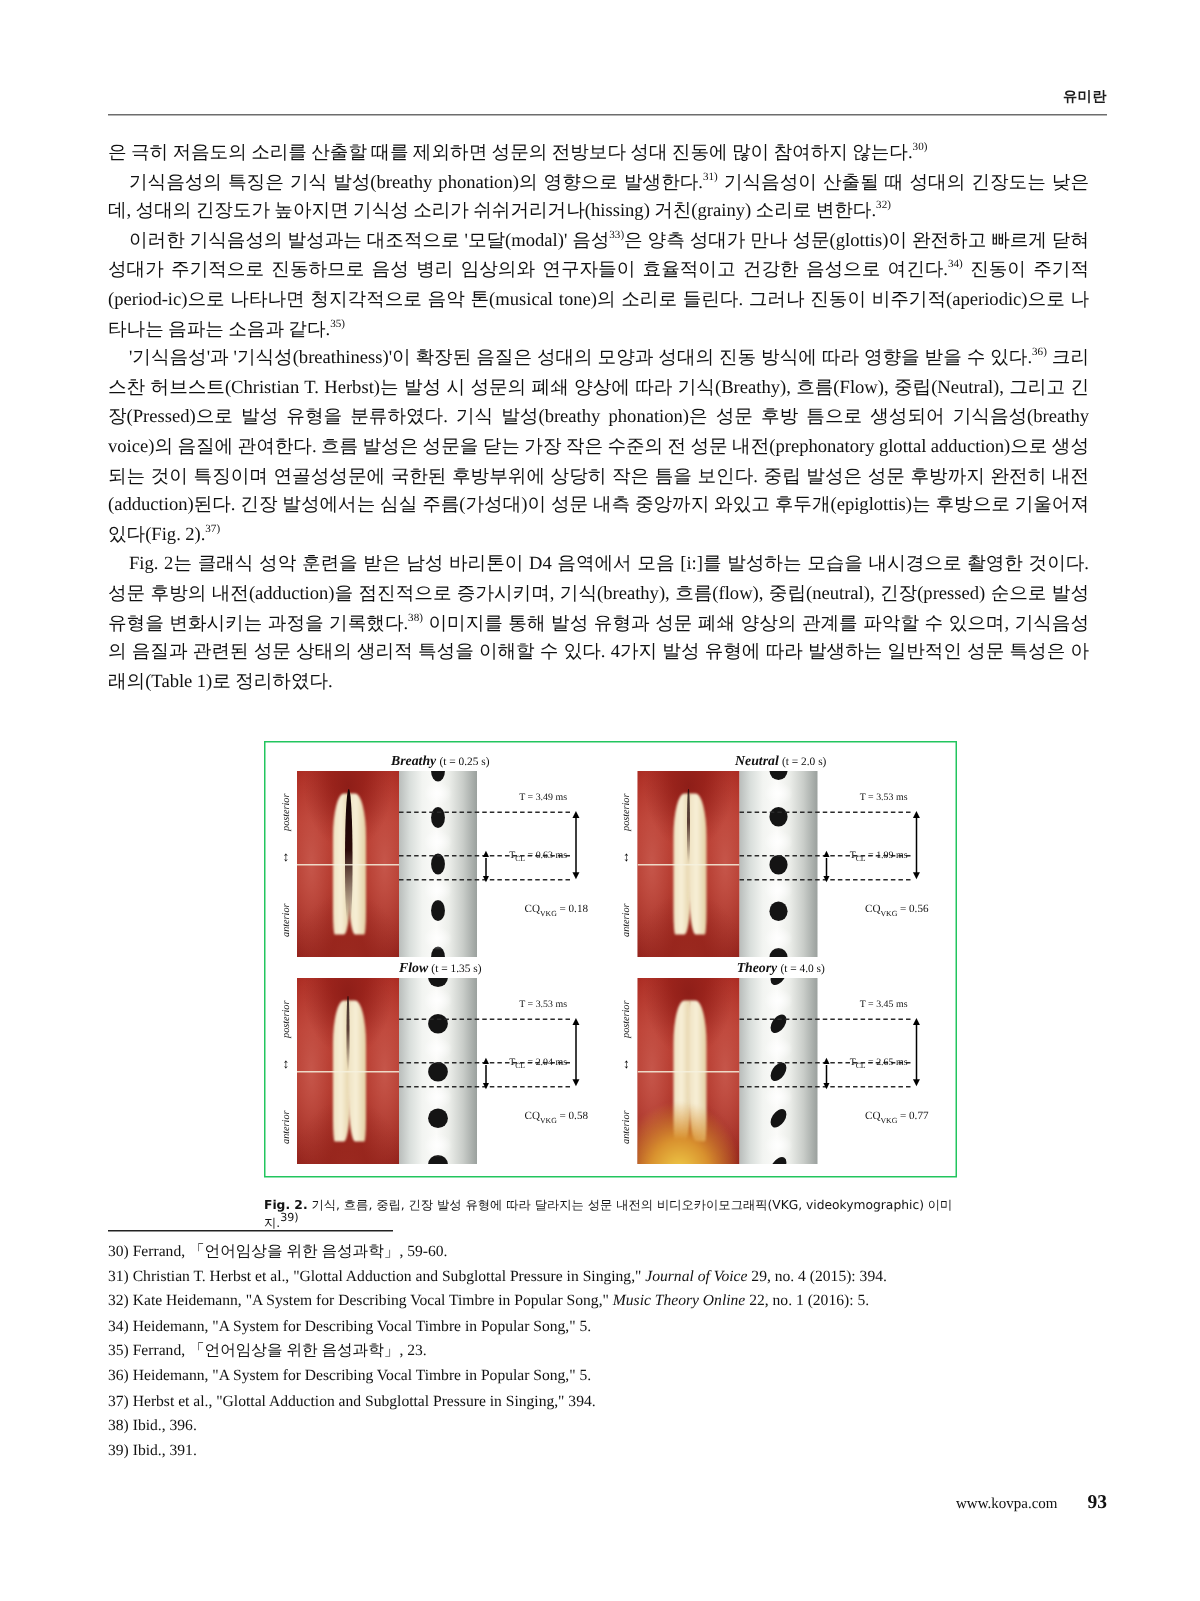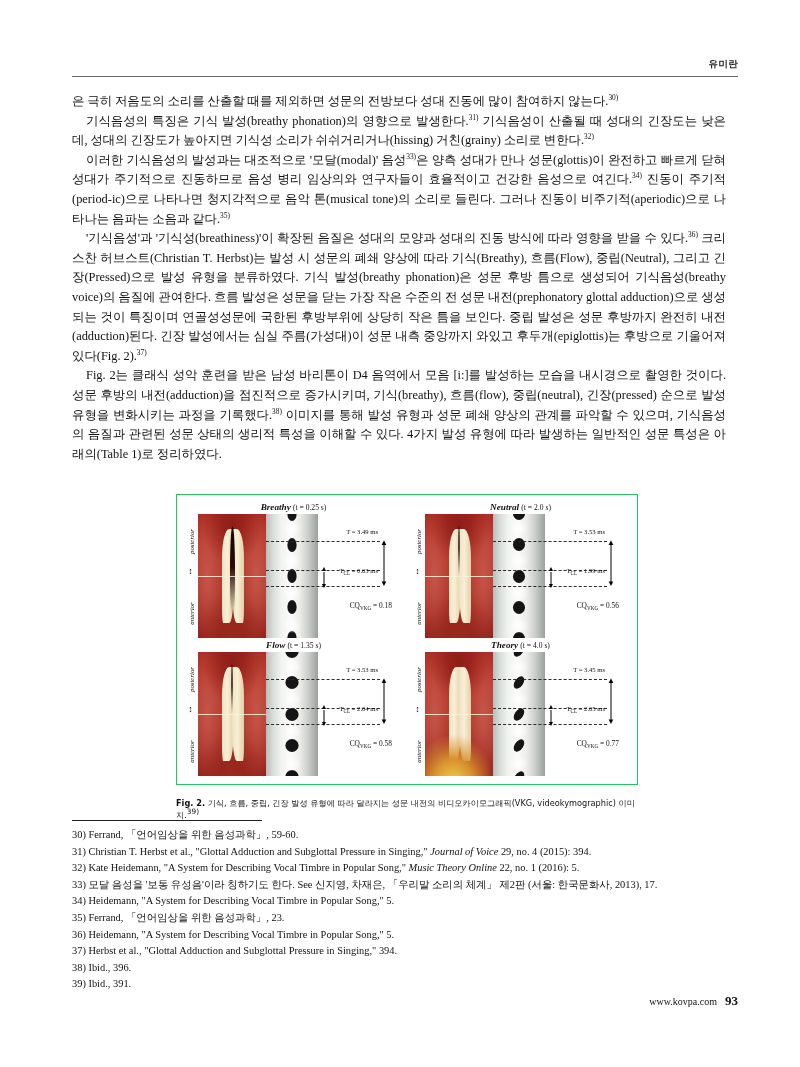--- a/index.html
+++ b/index.html
@@ -319,21 +319,21 @@
   .fn-item i { font-style: italic; text-align: center; }
   
   .footer {
     position: absolute;
     right: 62px;
     bottom: 58px;
     font-size: 10px;
     color: #111;
   }
   .footer .url { }
-  .footer .pg { font-weight: bold; font-size: 13px; margin-left: 8px; }
+  .footer .pg { font-weight: bold; font-size: 13px; margin-left: 20px; }
 </style>
 </head>
 <body>
 
 <div class="page">
 
   <div class="runhead">유미란</div>
   <div class="runhead-rule"></div>
 
   <div class="body-col">
@@ -531,21 +531,20 @@
     <div class="fig-cap">
       <b>Fig. 2.</b><span> 기식, 흐름, 중립, 긴장 발성 유형에 따라 달라지는 성문 내전의 비디오카이모그래픽(VKG, videokymographic) 이미지.</span><sup class="fn">39)</sup>
     </div>
   </div>
 
   <div class="fn-rule"></div>
   <div class="fn-list" id="fn-list">
       <div class="fn-item"><span>30)</span> <span>Ferrand, 「언어임상을 위한 음성과학」, 59-60.</span></div>
       <div class="fn-item"><span>31)</span> <span>Christian T. Herbst et al., "Glottal Adduction and Subglottal Pressure in Singing," <i>Journal of Voice</i> 29, no. 4 (2015): 394.</span></div>
       <div class="fn-item"><span>32)</span> <span>Kate Heidemann, "A System for Describing Vocal Timbre in Popular Song," <i>Music Theory Online</i> 22, no. 1 (2016): 5.</span></div>
-      <div class="fn-item"><span>33)</span> <span>모달 음성을 '보통 유성음'이라 칭하기도 한다. See 신지영, 차재은, 「우리말 소리의 체계」 제2판 (서울: 한국문화사, 2013), 17.</span></div>
       <div class="fn-item"><span>34)</span> <span>Heidemann, "A System for Describing Vocal Timbre in Popular Song," 5.</span></div>
       <div class="fn-item"><span>35)</span> <span>Ferrand, 「언어임상을 위한 음성과학」, 23.</span></div>
       <div class="fn-item"><span>36)</span> <span>Heidemann, "A System for Describing Vocal Timbre in Popular Song," 5.</span></div>
       <div class="fn-item"><span>37)</span> <span>Herbst et al., "Glottal Adduction and Subglottal Pressure in Singing," 394.</span></div>
       <div class="fn-item"><span>38)</span> <span>Ibid., 396.</span></div>
       <div class="fn-item"><span>39)</span> <span>Ibid., 391.</span></div>
     </div>
 
   <div class="footer">
     <span class="url">www.kovpa.com</span><span class="pg">93</span>

